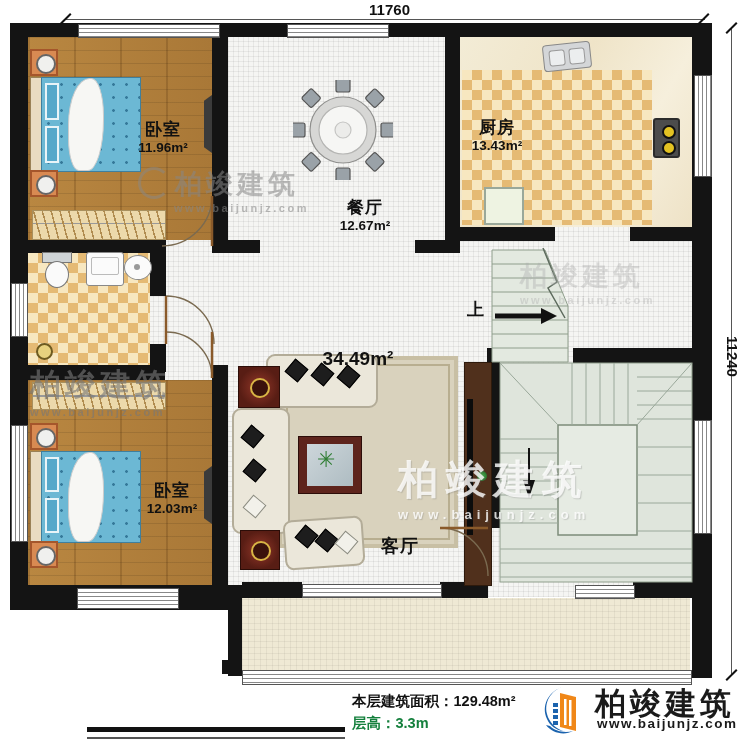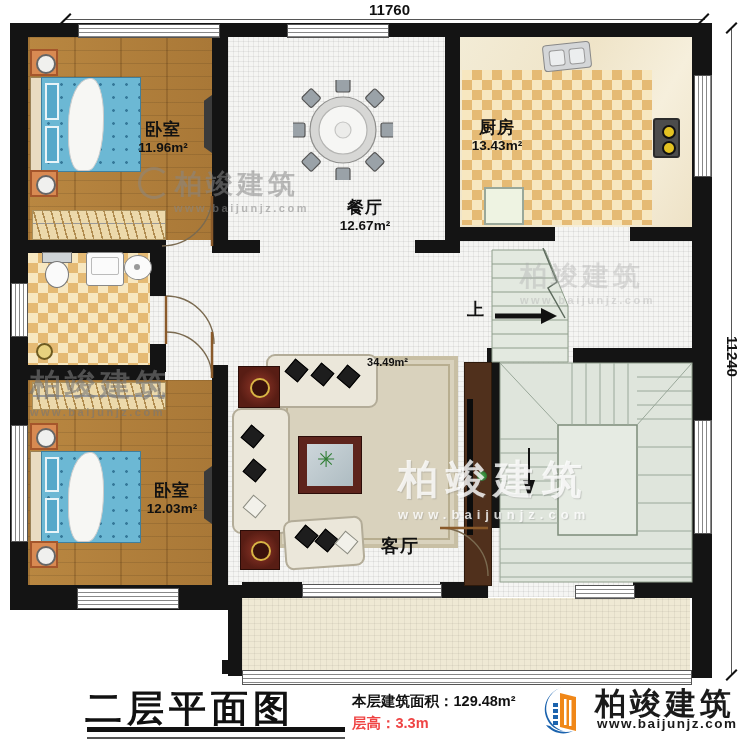--- a/index.html
+++ b/index.html
@@ -281,21 +281,21 @@
       <div class="rarea">12.67m²</div>
   </div>
   <div class="abs rlabel" style="left:447px;top:118px;width:100px;">
     <div class="rname">厨房</div>
       <div class="rarea">13.43m²</div>
   </div>
   <div class="abs rlabel" style="left:122px;top:481px;width:100px;">
     <div class="rname">卧室</div>
       <div class="rarea">12.03m²</div>
   </div>
-  <div class="abs rlabel rarea" style="left:308px;top:356px;width:100px;font-size:11px;text-align:right;">34.49m²</div>
+  <div class="abs rlabel rarea" style="left:308px;top:348px;width:100px;font-size:19px;">34.49m²</div>
   <div class="abs rlabel rname" style="left:360px;top:536px;width:80px;font-size:18px;">客厅</div>
   <div class="abs rlabel rname" style="left:464px;top:300px;width:24px;font-size:17px;">上</div>
 
   <div class="abs wm" style="left:138px;top:166px;color:rgba(135,135,135,.55);">
     <span style="display:inline-block;width:26px;height:26px;border:3px solid rgba(135,135,135,.5);border-radius:50%;border-right-color:transparent;vertical-align:-6px;margin-right:5px;"></span><span class="wmtext">柏竣建筑</span>
     <div class="wmurl" style="margin-left:36px;">www.baijunjz.com</div>
   </div>
   <div class="abs wm" style="left:30px;top:364px;color:rgba(120,120,120,.62);">
     <span class="wmtext" style="font-size:31px;">柏竣建筑</span>
     <div class="wmurl">www.baijunjz.com</div>
@@ -311,25 +311,24 @@
 
   <div class="abs dimtext" style="left:330px;top:1px;width:80px;text-align:right;">11760</div>
   <div class="abs dimline" style="left:65px;top:19px;width:640px;height:1px;"></div>
   <div class="abs tick" style="left:58px;top:18px;"></div>
   <div class="abs tick" style="left:696px;top:18px;"></div>
   <div class="abs dimline" style="left:731px;top:28px;width:1px;height:648px;"></div>
   <div class="abs tick" style="left:724px;top:27px;"></div>
   <div class="abs tick" style="left:724px;top:674px;"></div>
   <div class="abs dimtext" style="left:692px;top:348px;width:80px;text-align:center;transform:rotate(90deg);transform-origin:center;">11240</div>
 
-  <div class="abs" style="left:85px;top:684px;font-size:37px;font-weight:bold;color:#111;letter-spacing:5px;z-index:70;">二层平面图</div>
   <div class="abs" style="left:87px;top:727px;width:258px;height:5px;background:#111;z-index:70;"></div>
   <div class="abs" style="left:87px;top:737px;width:258px;height:2px;background:#555;z-index:70;"></div>
   <div class="abs" style="left:352px;top:692px;font-size:14.5px;font-weight:bold;color:#111;z-index:70;">本层建筑面积：129.48m²</div>
-  <div class="abs" style="left:352px;top:714px;font-size:14.5px;font-weight:bold;color:#ef4444;z-index:70;">层高：3.3m</div>
+  <div class="abs" style="left:352px;top:714px;font-size:14.5px;font-weight:bold;color:#15803d;z-index:70;">层高：3.3m</div>
 
   <svg class="abs" style="left:536px;top:681px;z-index:70;" width="56" height="56" viewBox="0 0 56 56">
     <path d="M26,6 C12,11 5,25 11,38 C14,45 20,49 27,50 C19,47 13,41 11,33 C8,21 15,10 26,6 Z" fill="#1b63ae"></path>
     <path d="M10,44 C16,52 28,55 37,50 C30,52 20,51 14,45 Z" fill="#1b63ae"></path>
     <polygon points="24,12 40,16 40,50 24,46" fill="#f08718"></polygon>
     <rect x="28" y="18" width="2.5" height="26" fill="#fff"></rect>
     <rect x="33" y="19" width="2.5" height="26" fill="#fff"></rect>
     <g fill="#1b63ae">
       <rect x="17" y="22" width="5" height="4"></rect>
         <rect x="17" y="28" width="5" height="4"></rect>

